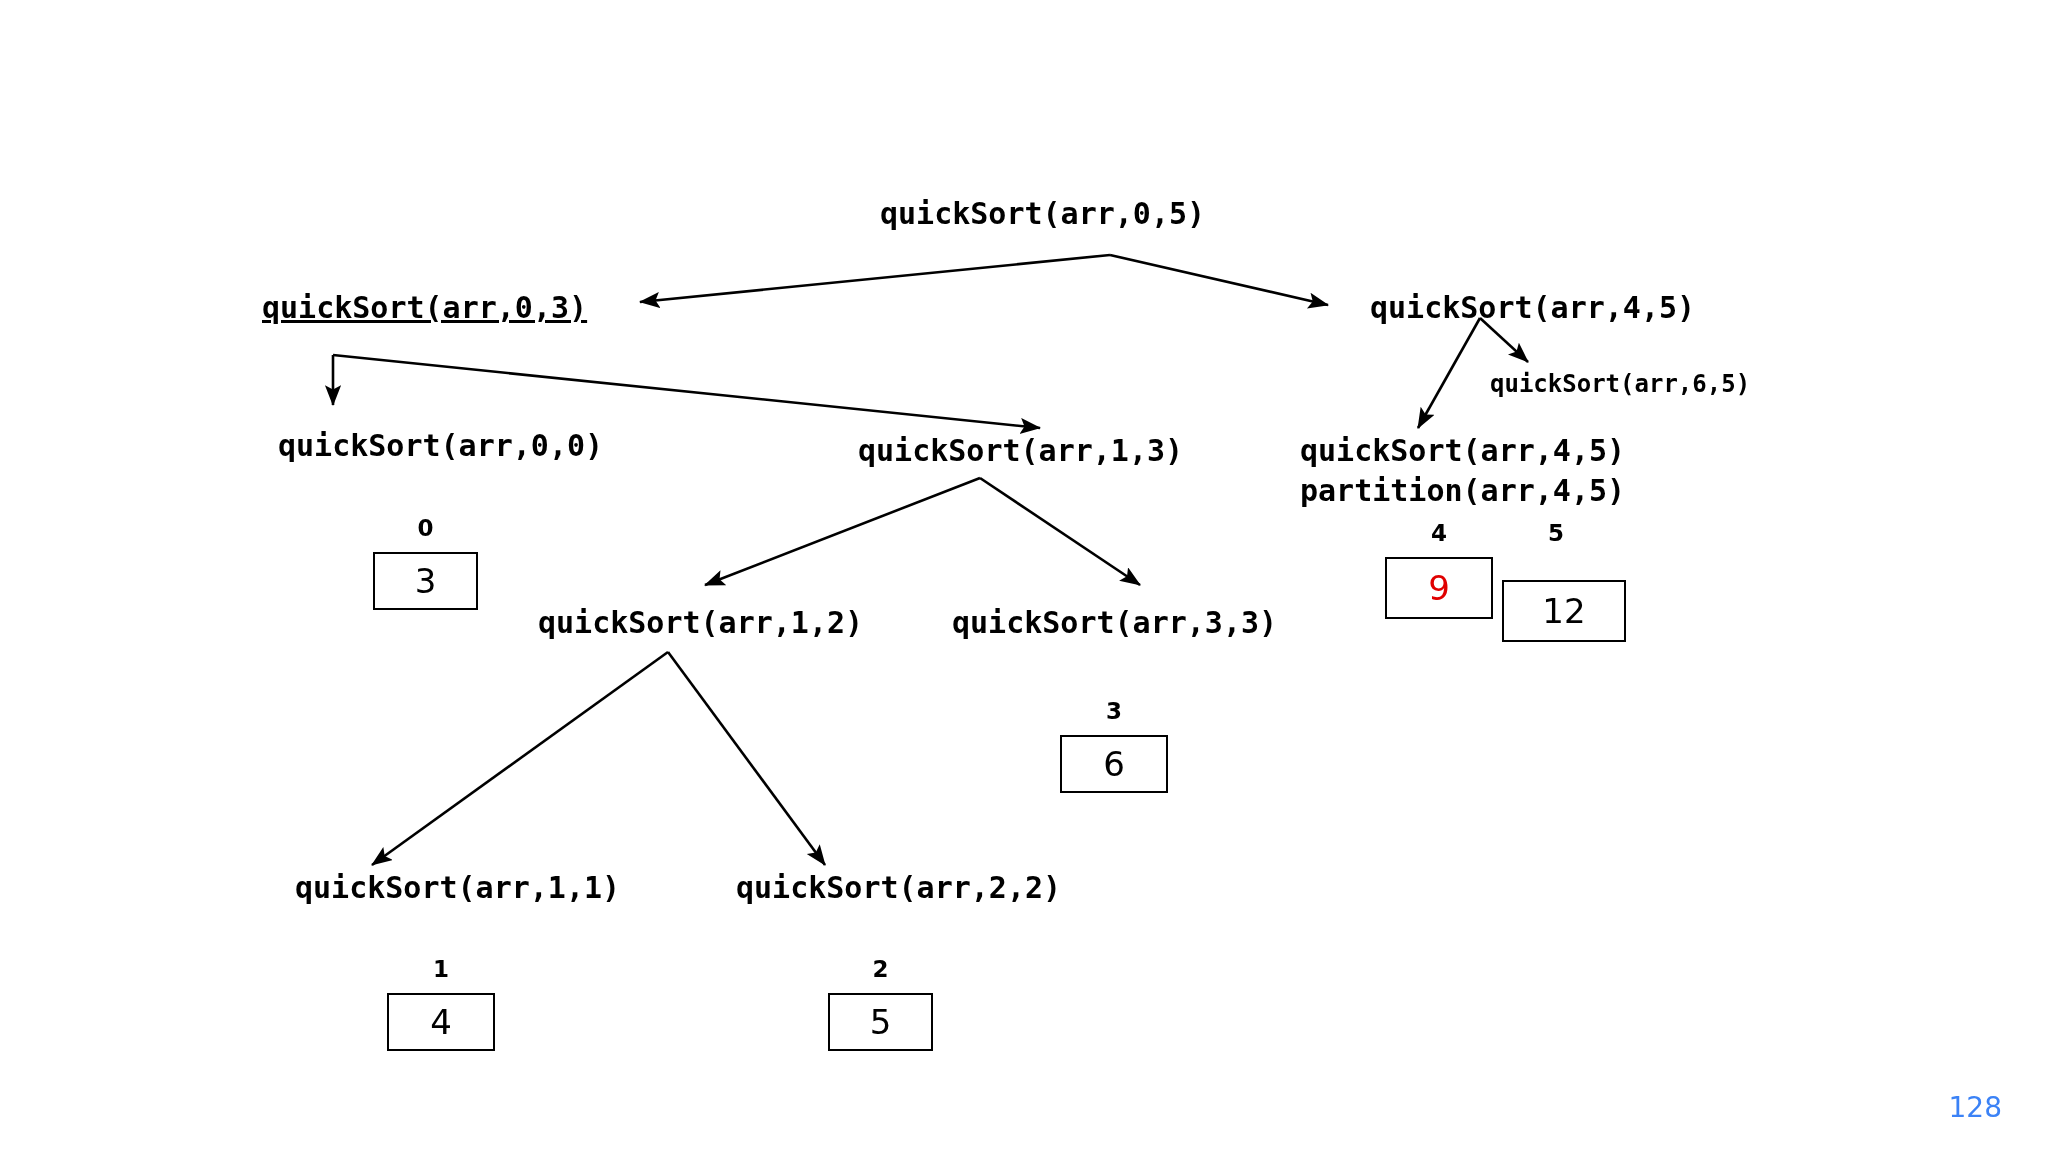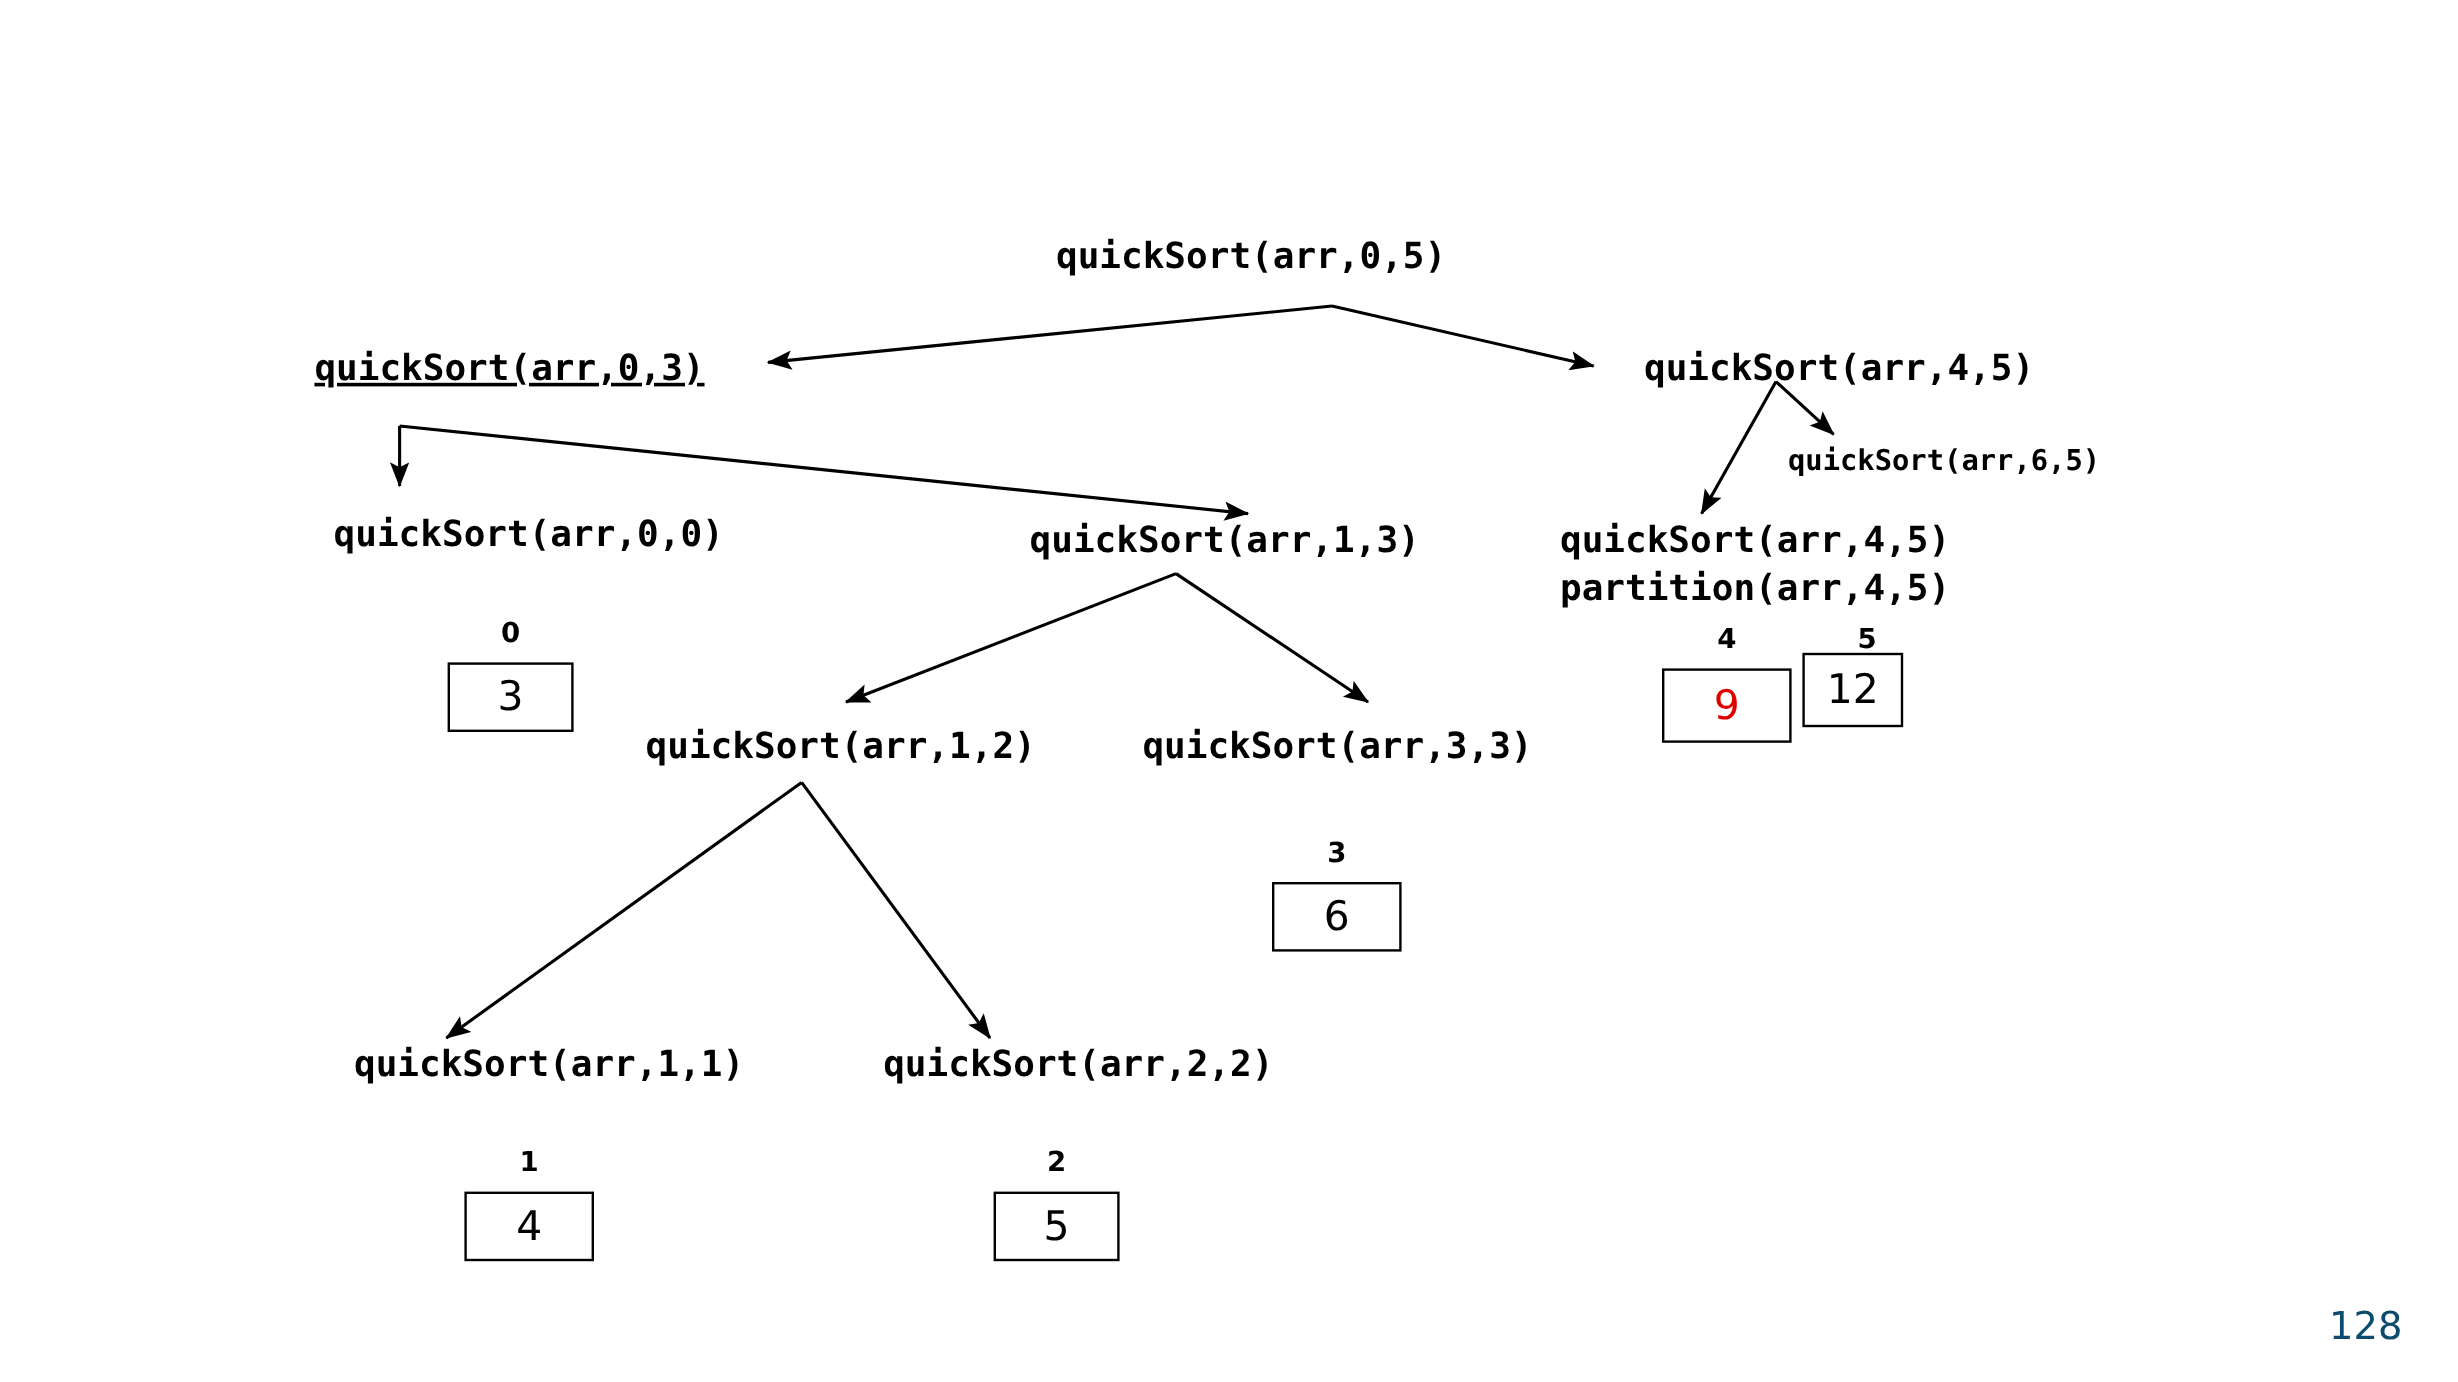--- a/index.html
+++ b/index.html
@@ -58,22 +58,22 @@
     font-weight: bold;
     font-size: 23px;
     color: #000000;
     text-align: center;
   }
   .page-number {
     position: absolute;
     right: 46px;
     bottom: 28px;
     font-family: "DejaVu Sans", "Liberation Sans", sans-serif;
-    font-size: 32px;
-    color: #0c4a6e;
+    font-size: 28px;
+    color: #3b82f6;
   }
 </style>
 </head>
 <body>
 
 <div id="slide">
 
   <svg id="edges" viewBox="0 0 2048 1152" xmlns="http://www.w3.org/2000/svg">
     <defs>
       <marker id="arrowhead" markerWidth="9" markerHeight="9" refX="7.6" refY="3.1" orient="auto" markerUnits="strokeWidth">
@@ -109,21 +109,21 @@
       <div class="node-label" style="left: 692px; top: 870px; margin-left: 44px;">quickSort(arr,2,2)</div>
     </div>
   <div id="array-layer">
       <div class="cell-index" style="left: 373px; top: 515px; width: 105px;">0</div>
       <div class="cell" style="left: 373px; top: 552px; width: 105px; height: 58px;">3</div>
       <div class="cell-index" style="left: 1060px; top: 698px; width: 108px;">3</div>
       <div class="cell" style="left: 1060px; top: 735px; width: 108px; height: 58px;">6</div>
       <div class="cell-index" style="left: 1385px; top: 520px; width: 108px;">4</div>
       <div class="cell red" style="left: 1385px; top: 557px; width: 108px; height: 62px;">9</div>
       <div class="cell-index" style="left: 1502px; top: 520px; width: 108px;">5</div>
-      <div class="cell" style="left: 1502px; top: 544px; width: 84px; height: 62px; text-align: center;">12</div>
+      <div class="cell" style="left: 1502px; top: 580px; width: 124px; height: 62px; text-align: center;">12</div>
       <div class="cell-index" style="left: 387px; top: 956px; width: 108px;">1</div>
       <div class="cell" style="left: 387px; top: 993px; width: 108px; height: 58px;">4</div>
       <div class="cell-index" style="left: 828px; top: 956px; width: 105px;">2</div>
       <div class="cell" style="left: 828px; top: 993px; width: 105px; height: 58px;">5</div>
     </div>
 
   <div class="page-number">128</div>
 </div>
 
 </body></html>

